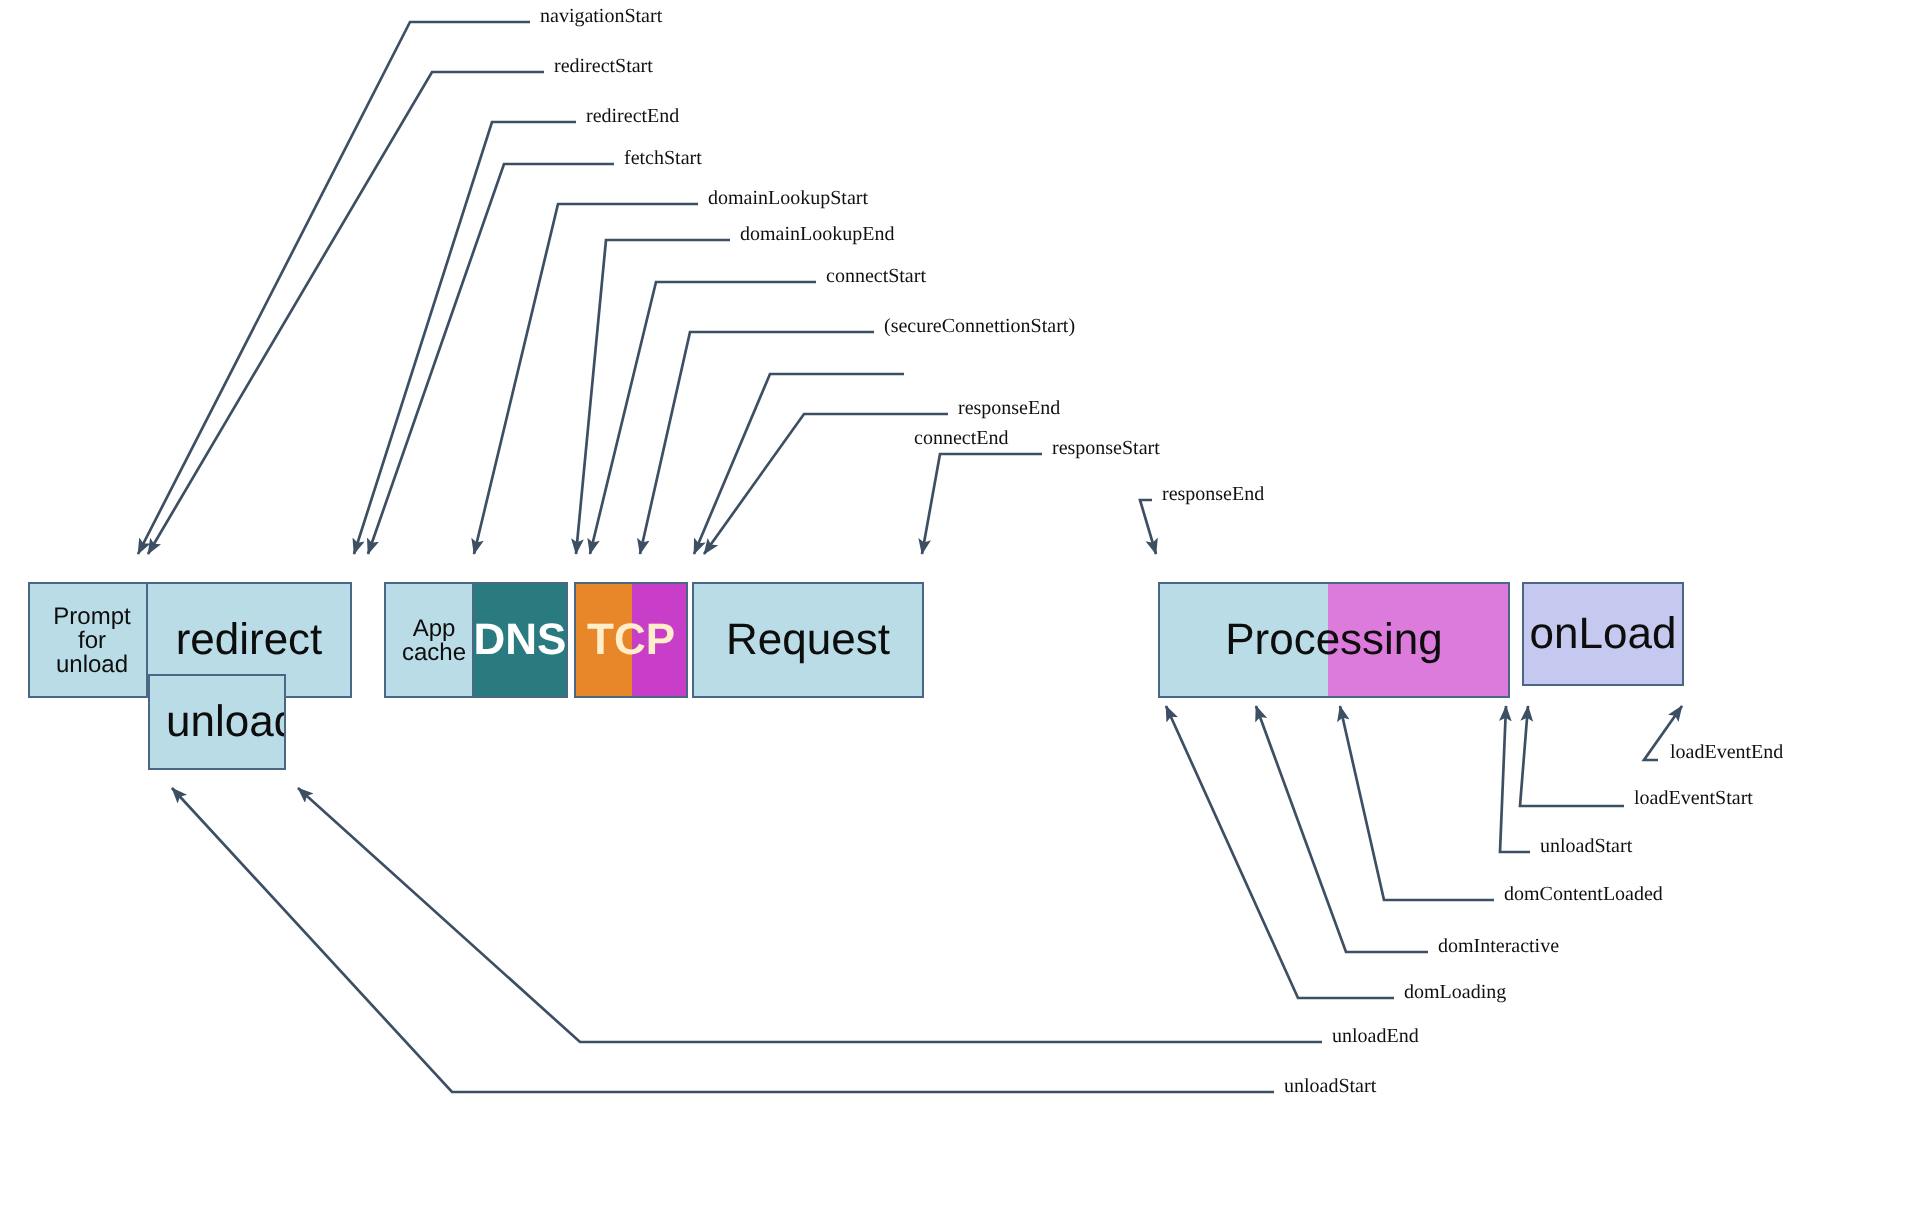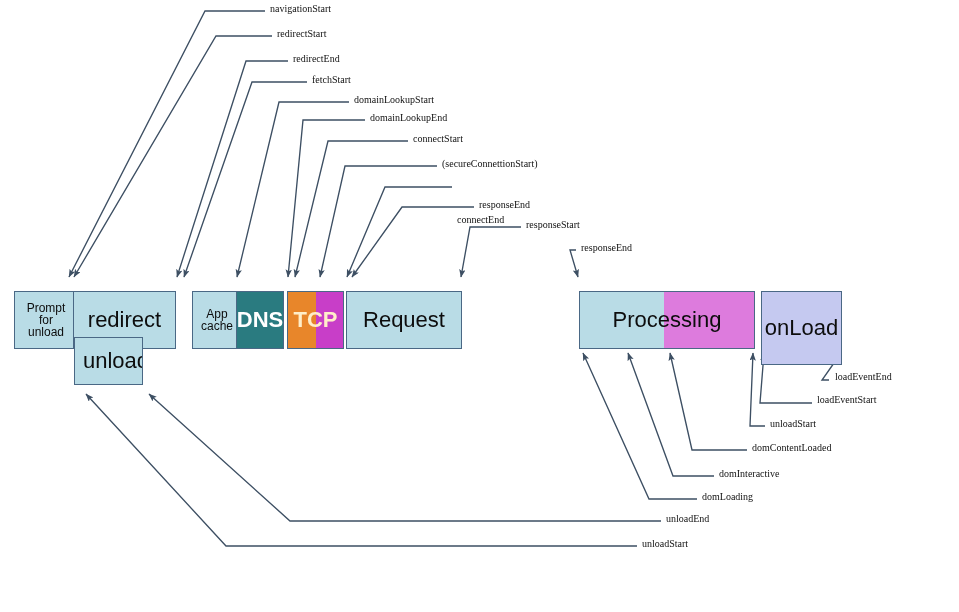--- a/index.html
+++ b/index.html
@@ -186,21 +186,21 @@
   <div class="phase" style="left:346px; top:291px; width:116px; height:58px;">
     <span class="lbl">Request</span>
   </div>
 
 
   <div class="phase" style="left:579px; top:291px; width:176px; height:58px;">
     <span class="proc-magenta"></span>
     <span class="lbl">Processing</span>
   </div>
 
-  <div class="phase onload" style="left:761px; top:291px; width:81px; height:74px;">
+  <div class="phase onload" style="left:761px; top:291px; width:81px; height:52px;">
     <span class="lbl">onLoad</span>
   </div>
 
   <div class="tl-label" style="left:835px; top:372px;">loadEventEnd</div>
   <div class="tl-label" style="left:817px; top:395px;">loadEventStart</div>
   <div class="tl-label" style="left:770px; top:419px;">unloadStart</div>
   <div class="tl-label" style="left:752px; top:443px;">domContentLoaded</div>
   <div class="tl-label" style="left:719px; top:469px;">domInteractive</div>
   <div class="tl-label" style="left:702px; top:492px;">domLoading</div>
   <div class="tl-label" style="left:666px; top:514px;">unloadEnd</div>

